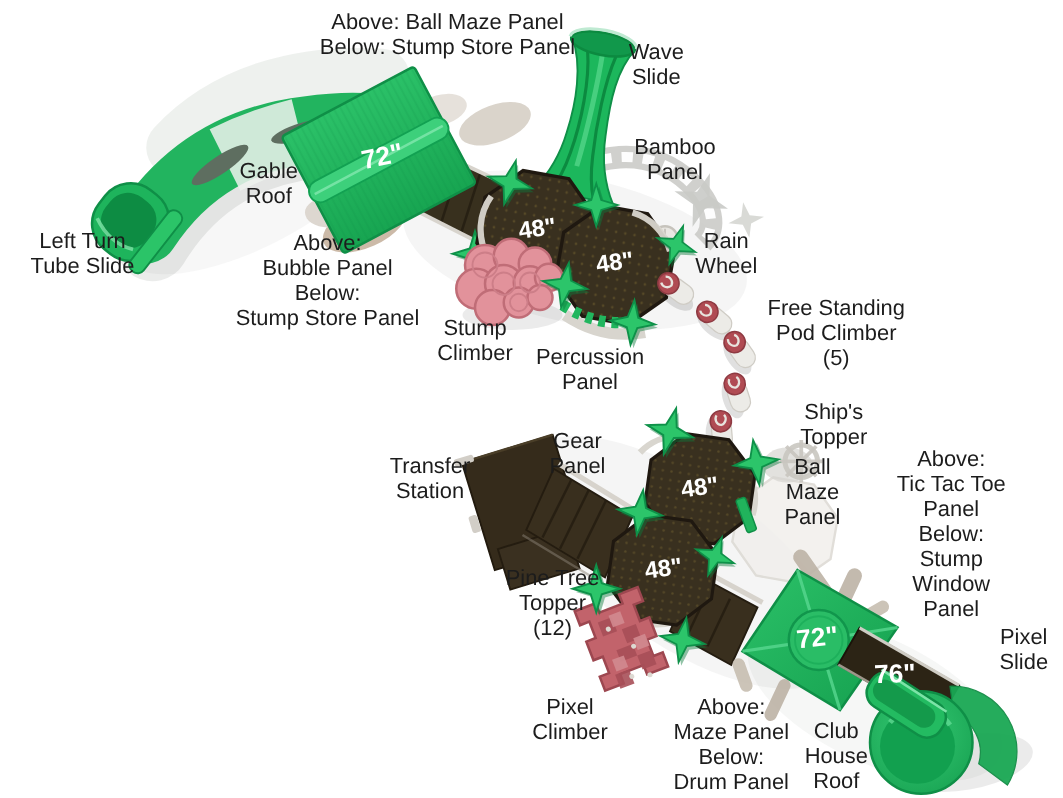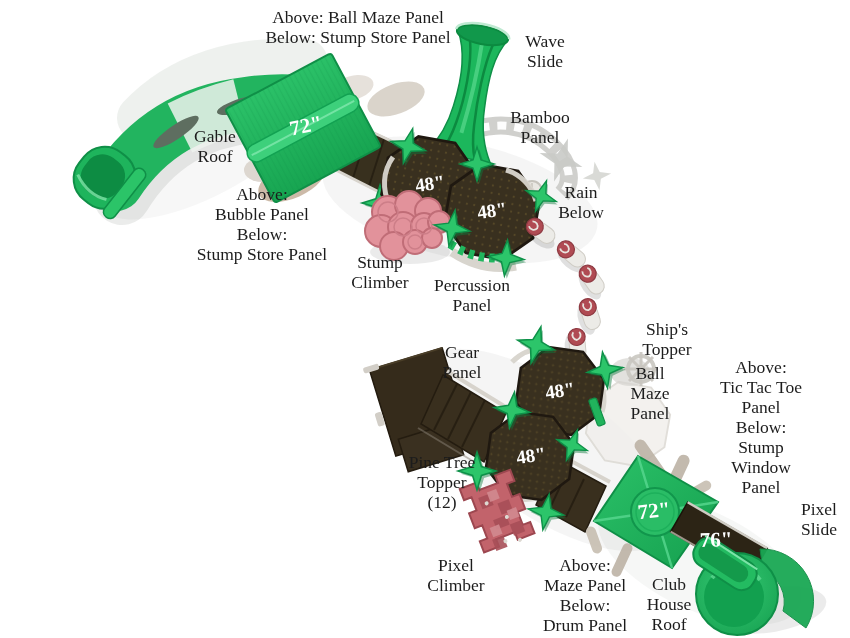--- a/index.html
+++ b/index.html
@@ -1,17 +1,17 @@
 <!DOCTYPE html>
 <html><head>
 <meta charset="utf-8">
 <style>
   html,body{margin:0;padding:0;background:#fff;}
   .stage{position:relative;width:850px;height:638px;background:#ffffff;
-         font-family:Liberation Serif, serif;overflow:hidden;}
+         font-family:Liberation Sans, sans-serif;overflow:hidden;}
   .stage svg{position:absolute;left:0;top:0;}
   .lbl{position:absolute;transform:translateX(-50%);text-align:center;
        font-size:17.5px;line-height:1.14;color:#1c1c1c;white-space:pre-line;}
   .hl{position:absolute;color:#ffffff;font-weight:bold;font-size:19px;
       transform:translate(-50%,-50%);white-space:pre;}
   .hl.big{font-size:21px;}
 </style>
 </head>
 <body>
 
@@ -336,40 +336,47 @@
         </g>
     <g transform="translate(546,512) rotate(10)">
           <use href="#star4" fill="#0d7a3c" opacity="0.45" transform="translate(2.5,2.5)"></use>
           <use href="#star4" fill="#2cc56a" stroke="#0e9149" stroke-width="1.5"></use>
         </g>
   </g>
 </svg>
 
   <div class="lbl" style="left:358px;top:8px">Above: Ball Maze Panel
 Below: Stump Store Panel</div>
-  <div class="lbl" style="left:545px;top:32px">Wave
+  <div class="lbl" style="left:525px;top:32px">Wave
 Slide</div>
   <div class="lbl" style="left:215px;top:127px">Gable
 Roof</div>
+  <div class="lbl" style="left:66px;top:183px">Left Turn
+Tube Slide</div>
   <div class="lbl" style="left:540px;top:108px">Bamboo
 Panel</div>
   <div class="lbl" style="left:262px;top:185px">Above:
 Bubble Panel
 Below:
 Stump Store Panel</div>
   <div class="lbl" style="left:581px;top:183px">Rain
-Below</div>
+Wheel</div>
   <div class="lbl" style="left:380px;top:253px">Stump
 Climber</div>
   <div class="lbl" style="left:472px;top:276px">Percussion
 Panel</div>
+  <div class="lbl" style="left:669px;top:237px">Free Standing
+Pod Climber
+(5)</div>
   <div class="lbl" style="left:667px;top:320px">Ship's
 Topper</div>
   <div class="lbl" style="left:462px;top:343px">Gear
 Panel</div>
+  <div class="lbl" style="left:344px;top:363px">Transfer
+Station</div>
   <div class="lbl" style="left:650px;top:364px">Ball
 Maze
 Panel</div>
   <div class="lbl" style="left:761px;top:358px">Above:
 Tic Tac Toe
 Panel
 Below:
 Stump Window
 Panel</div>
   <div class="lbl" style="left:442px;top:453px">Pine Tree

